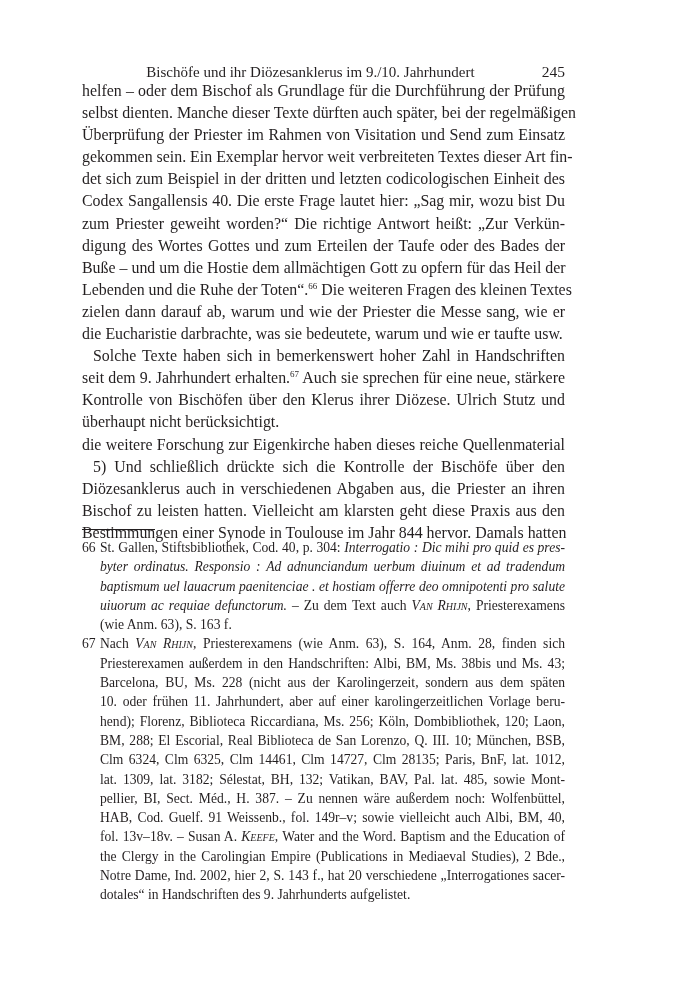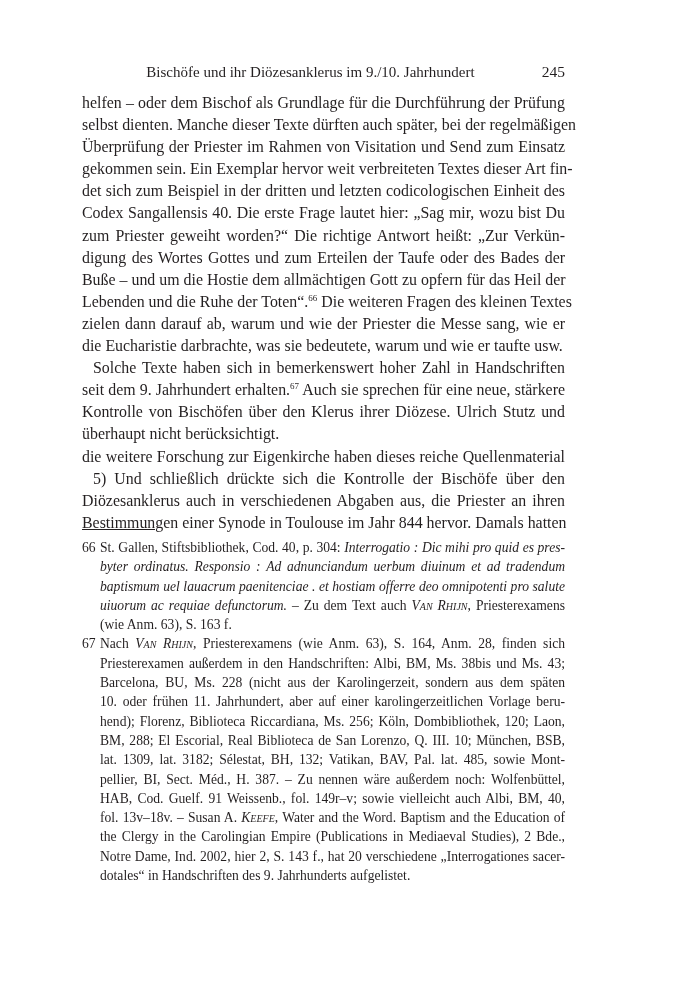--- a/index.html
+++ b/index.html
@@ -39,21 +39,21 @@
       box-sizing: border-box;
     }
     .page-number {
       position: absolute;
       right: 0;
       top: 0;
       font-size: 15.5px;
     }
     .body-text {
       position: absolute;
-      top: 92px;
+      top: 80px;
       left: 0;
       width: 483px;
       font-size: 15.9px;
       line-height: 22.1px;
       text-align: justify;
       hyphens: manual;
     }
     .body-text p {
       margin: 0;
       text-indent: 0;
@@ -140,20 +140,21 @@
       <span class="line" style="padding-left:11px; box-sizing:border-box;">Solche Texte haben sich in bemerkenswert hoher Zahl in Handschriften</span>
       <span class="line"><span>seit dem 9. Jahrhundert erhalten.</span><sup class="fnref">67</sup><span> Auch sie sprechen für eine neue, stärkere</span></span>
       <span class="line">Kontrolle von Bischöfen über den Klerus ihrer Diözese. Ulrich Stutz und</span>
       <span class="line last">überhaupt nicht berücksichtigt.</span>
       <span class="line">die weitere Forschung zur Eigenkirche haben dieses reiche Quellenmaterial</span>
     </p>
 
     <p>
       <span class="line" style="padding-left:11px; box-sizing:border-box;">5) Und schließlich drückte sich die Kontrolle der Bischöfe über den</span>
       <span class="line">Diözesanklerus auch in verschiedenen Abgaben aus, die Priester an ihren</span>
+      <span class="line">Bischof zu leisten hatten. Vielleicht am klarsten geht diese Praxis aus den</span>
       <span class="line">Bestimmungen einer Synode in Toulouse im Jahr 844 hervor. Damals hatten</span>
     </p>
   </div>
 
   <div class="footnote-rule"></div>
 
   <div class="footnotes">
 
     <div class="footnote">
       <span class="fn-num">66</span>
@@ -168,20 +169,21 @@
 
     <div class="footnote">
       <span class="fn-num">67</span>
       <div class="fn-body">
         <span class="line"><span>Nach </span><span class="sc">Van Rhijn</span><span>, Priesterexamens (wie Anm. 63), S. 164, Anm. 28, finden sich</span></span>
         <span class="line">Priesterexamen außerdem in den Handschriften: Albi, BM, Ms. 38bis und Ms. 43;</span>
         <span class="line">Barcelona, BU, Ms. 228 (nicht aus der Karolingerzeit, sondern aus dem späten</span>
         <span class="line">10. oder frühen 11. Jahrhundert, aber auf einer karolingerzeitlichen Vorlage beru-</span>
         <span class="line">hend); Florenz, Biblioteca Riccardiana, Ms. 256; Köln, Dombibliothek, 120; Laon,</span>
         <span class="line">BM, 288; El Escorial, Real Biblioteca de San Lorenzo, Q. III. 10; München, BSB,</span>
+        <span class="line">Clm 6324,  Clm 6325,  Clm 14461,  Clm 14727,  Clm 28135;  Paris,  BnF,  lat. 1012,</span>
         <span class="line">lat. 1309,  lat. 3182;  Sélestat,  BH,  132;  Vatikan,  BAV,  Pal. lat. 485,  sowie  Mont-</span>
         <span class="line">pellier, BI, Sect. Méd., H. 387. – Zu nennen wäre außerdem noch: Wolfenbüttel,</span>
         <span class="line">HAB, Cod. Guelf. 91 Weissenb., fol. 149r–v; sowie vielleicht auch Albi, BM, 40,</span>
         <span class="line"><span>fol. 13v–18v. – Susan A. </span><span class="sc">Keefe</span><span>, Water and the Word. Baptism and the Education of</span></span>
         <span class="line">the Clergy in the Carolingian Empire (Publications in Mediaeval Studies), 2 Bde.,</span>
         <span class="line">Notre Dame, Ind. 2002, hier 2, S. 143 f., hat 20 verschiedene „Interrogationes sacer-</span>
         <span class="line last">dotales“ in Handschriften des 9. Jahrhunderts aufgelistet.</span>
       </div>
     </div>
 

